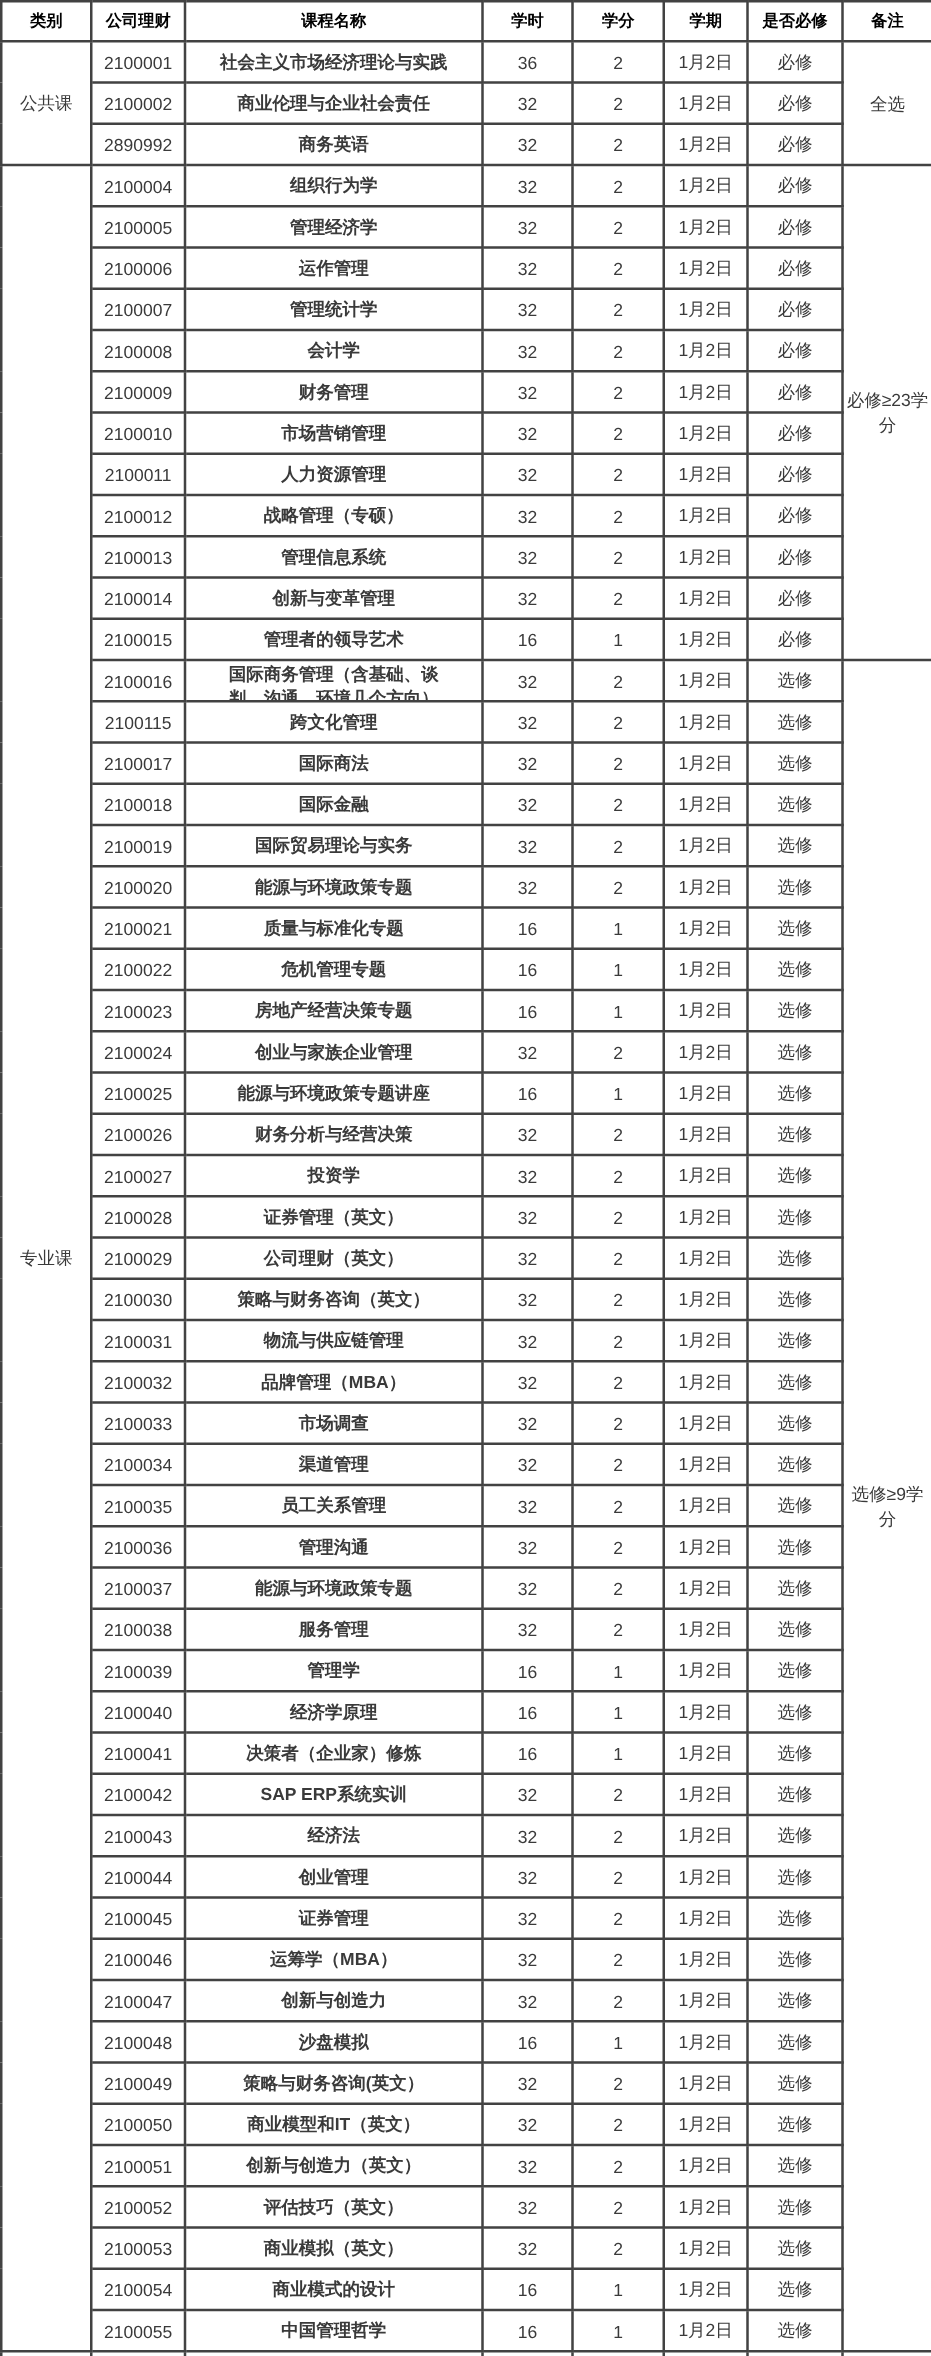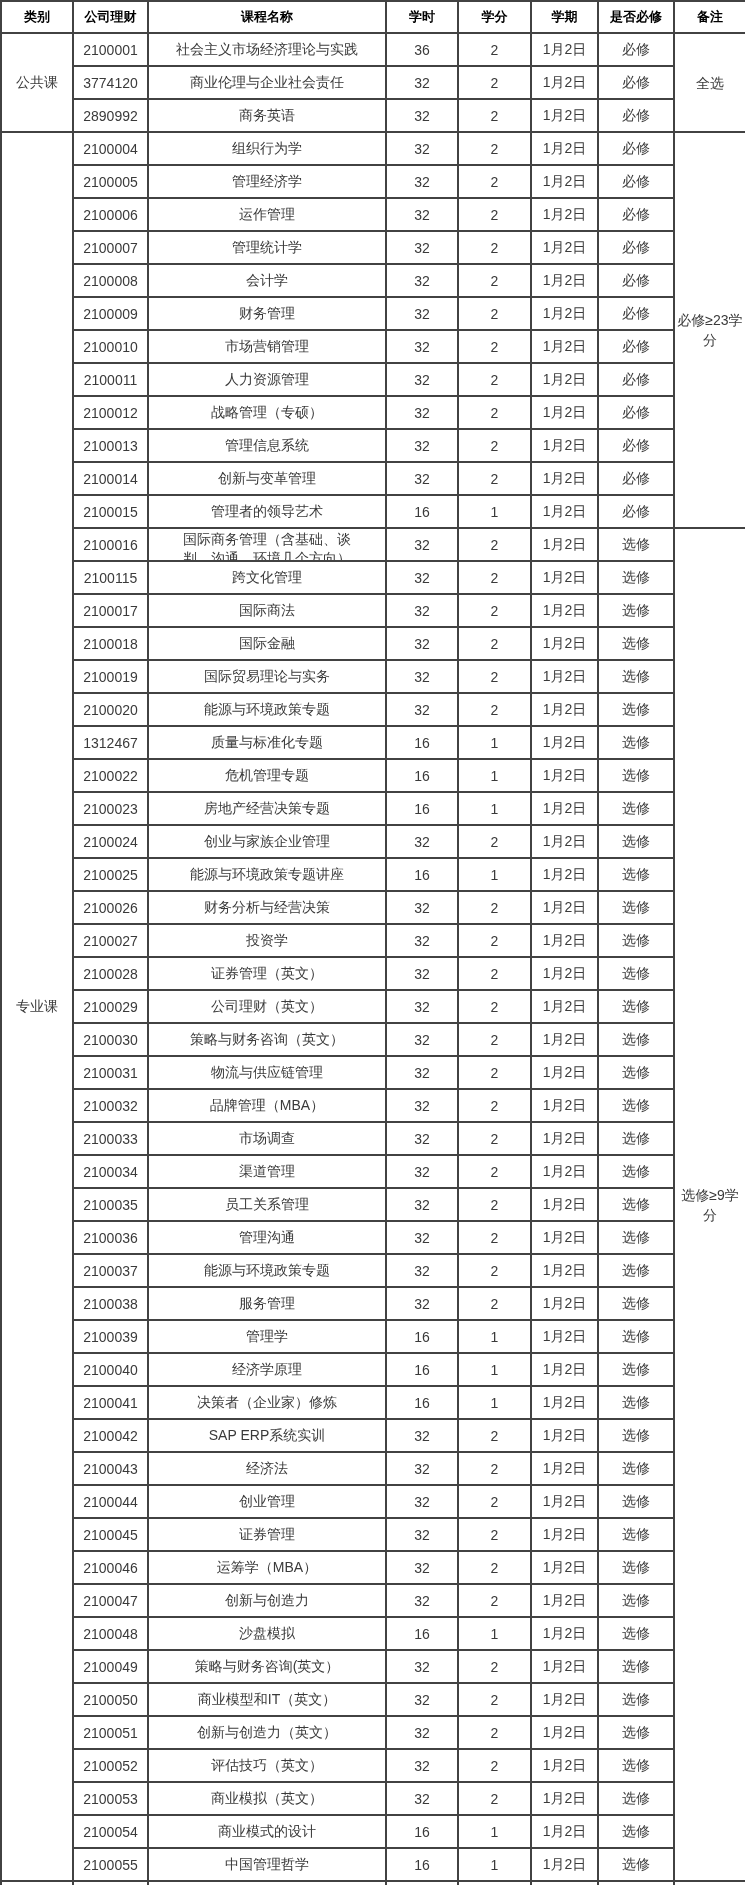--- a/index.html
+++ b/index.html
@@ -38,20 +38,21 @@
     background: #ffffff;
   }
   td.code-cell { font-size: 15px; color: #3d3d3d; }
   td.name-cell { font-size: 14.5px; }
   td.name-cell .wrap {
     max-height: 30px;
     overflow: hidden;
     line-height: 19px;
     padding: 0 22px;
     word-break: break-all;
+    font-weight: bold;
   }
   td.num-cell { font-size: 14px; }
   td.sem-cell { font-size: 14px; }
   td.req-cell { font-size: 14px; }
   td.category-cell { font-size: 15px; color: #333333; margin-left: 20px; }
   td.note-cell {
     font-size: 14px;
     line-height: 20px;
     padding: 0 3px;
     word-break: break-all;
@@ -91,21 +92,21 @@
           <td class="name-cell">
             <div class="wrap">社会主义市场经济理论与实践</div>
           </td>
           <td class="num-cell">36</td>
           <td class="num-cell">2</td>
           <td class="sem-cell">1月2日</td>
           <td class="req-cell">必修</td>
           <td class="note-cell" rowspan="3">全选</td>
         </tr>
         <tr>
-          <td class="code-cell">3774120</td>
+          <td class="code-cell">2100002</td>
           <td class="name-cell">
             <div class="wrap">商业伦理与企业社会责任</div>
           </td>
           <td class="num-cell">32</td>
           <td class="num-cell">2</td>
           <td class="sem-cell">1月2日</td>
           <td class="req-cell">必修</td>
         </tr>
         <tr>
           <td class="code-cell">2890992</td>
@@ -294,21 +295,21 @@
           <td class="code-cell">2100020</td>
           <td class="name-cell">
             <div class="wrap">能源与环境政策专题</div>
           </td>
           <td class="num-cell">32</td>
           <td class="num-cell">2</td>
           <td class="sem-cell">1月2日</td>
           <td class="req-cell">选修</td>
         </tr>
         <tr>
-          <td class="code-cell">1312467</td>
+          <td class="code-cell">2100021</td>
           <td class="name-cell">
             <div class="wrap">质量与标准化专题</div>
           </td>
           <td class="num-cell">16</td>
           <td class="num-cell">1</td>
           <td class="sem-cell">1月2日</td>
           <td class="req-cell">选修</td>
         </tr>
         <tr>
           <td class="code-cell">2100022</td>

